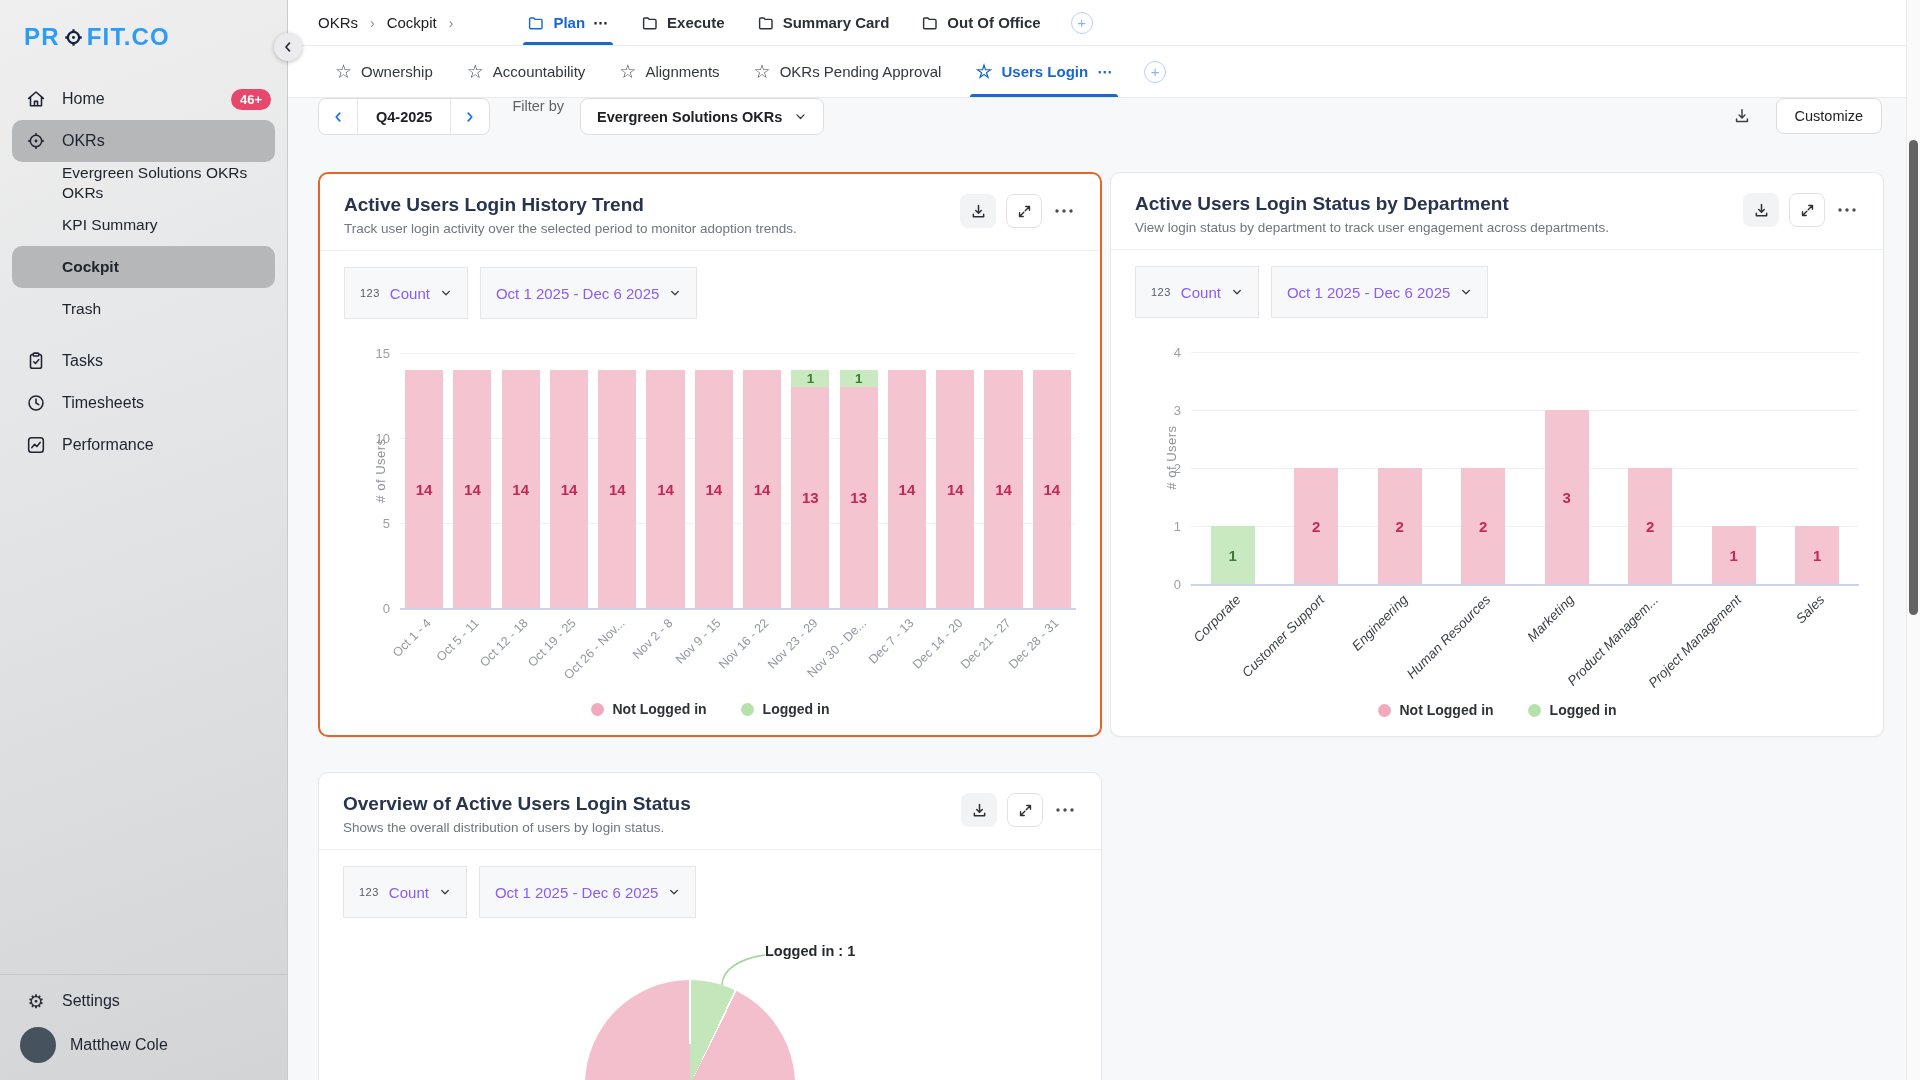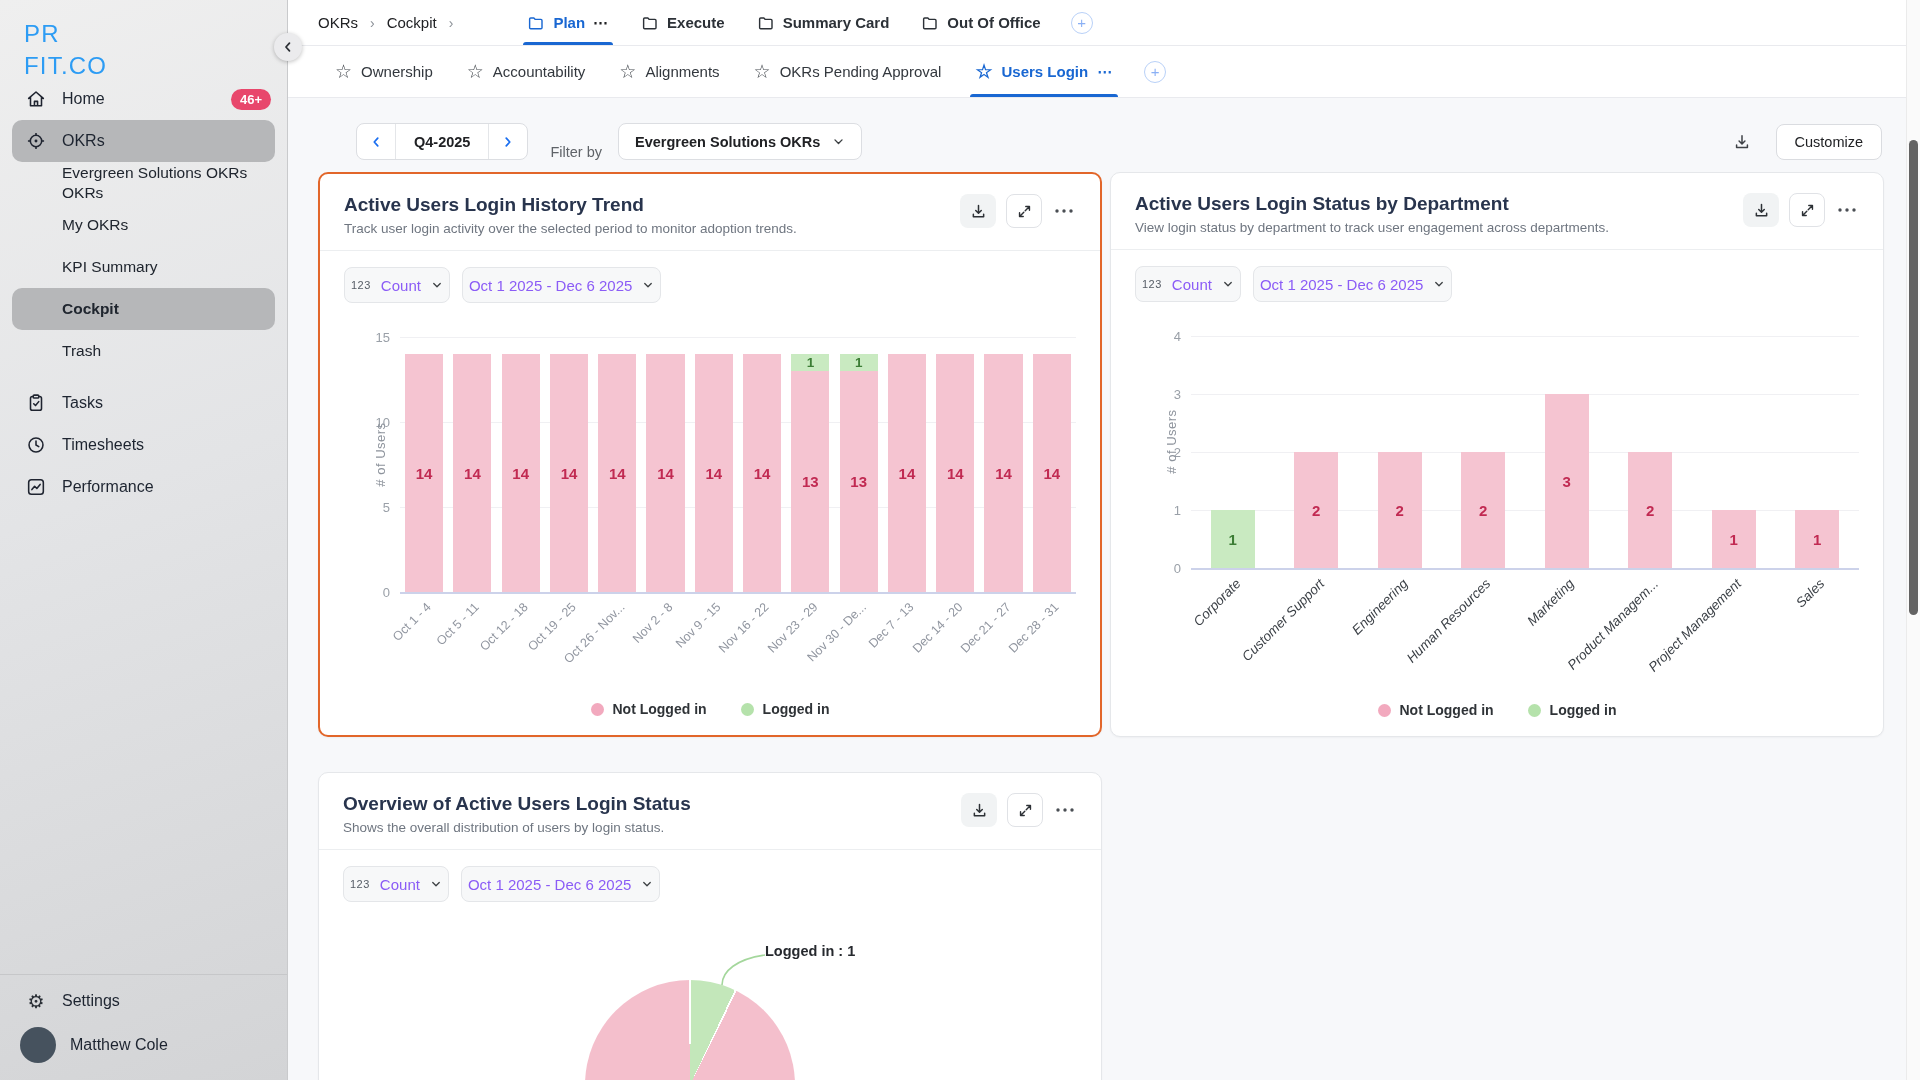--- a/index.html
+++ b/index.html
@@ -3,22 +3,22 @@
 <meta charset="utf-8">
 <style>
   * { margin:0; padding:0; box-sizing:border-box; }
   html,body { width:1920px; height:1080px; font-family:"Liberation Sans", sans-serif; }
   .app { position:relative; width:1920px; height:1080px; background:#f7f8fa; overflow:hidden; }
 
   
   .sidebar { position:absolute; left:0; top:0; width:288px; height:1080px;
     background:linear-gradient(160deg,#efefef 0%,#e3e4e6 45%,#d3d4d6 100%);
     border-right:1px solid #c9cacc; display:flex; flex-direction:column; z-index:5; }
-  .logo { display:flex; align-items:flex-start; gap:2px; padding:20px 0 0 24px; height:54px;
-    color:#2d9cf4; font-weight:400; font-size:24px; letter-spacing:1.2px;flex-direction:column; }
+  .logo { display:flex; align-items:center; gap:2px; padding:20px 0 0 24px; height:54px;
+    color:#2d9cf4; font-weight:700; font-size:24px; letter-spacing:1.2px; }
   .logo svg { margin:0 1px; }
   .collapse-btn { position:absolute; left:274px; top:33px; width:28px; height:28px; border-radius:50%;
     background:#ebebed; box-shadow:0 1px 4px rgba(0,0,0,.25); display:flex; align-items:center; justify-content:center; z-index:9; cursor:pointer; }
   .nav { padding-top:24px; flex:0 0 auto; }
   .nav-item { display:flex; align-items:center; gap:15px; height:42px; padding:0 16px 0 25px;
     font-size:16px; color:#1d2430; cursor:pointer; }
   .nav-item .nicon { width:22px; height:22px; display:flex; align-items:center; justify-content:center; }
   .nav-item.pill { margin:0 12px; padding:0 8px 0 13px; border-radius:10px; background:#b6b7b9; }
   .nav-item .badge { margin-left:auto; background:#e8476c; color:#fff; font-size:13px; font-weight:700;
     padding:3px 9px; border-radius:20px; }
@@ -51,21 +51,21 @@
   .plus-circle { width:22px; height:22px; border-radius:50%; border:1.5px solid #b9d1f8; color:#8ab0f5;
     display:flex; align-items:center; justify-content:center; font-size:15px; margin-left:14px; cursor:pointer; }
   .hrow2 { height:52px; background:#fff; border-bottom:1px solid #e9eaee; display:flex; align-items:center; padding-left:30px; }
   .vtab { position:relative; height:100%; display:flex; align-items:center; gap:9px; padding:0 17px; font-size:15px; font-weight:500; color:#33383e; cursor:pointer; }
   .vtab .star { font-size:19px; line-height:1; color:#43484e; }
   .vtab.active { color:#1967d2; font-weight:600; }
   .vtab.active .star { color:#1967d2; }
   .vtab.active .underline { position:absolute; left:12px; right:12px; bottom:0; height:3px; border-radius:3px 3px 0 0; background:#1967d2; }
 
   
-  .hrow3 { height:62px; display:flex; align-items:flex-end; padding:0 38px 0 30px;margin-left:38px; }
+  .hrow3 { height:62px; display:flex; align-items:flex-start; padding:0 38px 0 30px; }
   .pager { display:flex; align-items:stretch; height:37px; background:#fff; border:1px solid #dcdee2; border-radius:8px; overflow:hidden; }
   .pager-btn { width:38px; display:flex; align-items:center; justify-content:center; cursor:pointer; }
   .pager-label { display:flex; align-items:center; padding:0 18px; font-size:14.5px; font-weight:600; color:#202124;
     border-left:1px solid #e4e6e9; border-right:1px solid #e4e6e9; }
   .filter-by { margin-left:22px; font-size:14.5px; color:#5f6368; }
   .dropdown { margin-left:16px; display:flex; align-items:center; gap:12px; height:37px; padding:0 16px;
     background:#fff; border:1px solid #dcdee2; border-radius:8px; font-size:14.5px; font-weight:600; color:#202124; cursor:pointer; }
   .hrow3-right { margin-left:auto; display:flex; align-items:center; gap:24px; }
   .dl-plain { cursor:pointer; display:flex; }
   .customize-btn { height:36px; padding:0 18px; display:flex; align-items:center; background:#fff;
@@ -82,22 +82,22 @@
   .card-titles { flex:1; }
   .card-title { font-size:19px; font-weight:700; color:#28344d; }
   .card-sub { margin-top:5px; font-size:13.5px; color:#6f7680; }
   .card-actions { display:flex; align-items:center; gap:10px; }
   .icon-btn { width:36px; height:34px; border-radius:8px; display:flex; align-items:center; justify-content:center; cursor:pointer; }
   .icon-btn.gray { background:#f1f3f4; }
   .icon-btn.bordered { background:#fff; border:1px solid #e0e2e6; }
   .dots-btn { padding:0 2px; cursor:pointer; display:flex; }
   .card-divider { height:1px; background:#eceef0; margin:14px -24px 0 -24px; }
   .controls { display:flex; gap:12px; margin-top:16px; }
-  .ctrl-pill { display:flex; align-items:center; gap:10px; height:36px; padding:0 6px;
-    background:#f7f8f9; border:1px solid #e4e6e9; border-radius:8px; cursor:pointer; }
+  .ctrl-pill { display:flex; align-items:center; gap:10px; height:52px; padding:0 15px;
+    background:#f7f8f9; border:1px solid #e4e6e9; border-radius:0; cursor:pointer; }
   .ctrl-123 { font-size:11px; color:#565d66; letter-spacing:.5px; }
   .ctrl-text { font-size:15px; color:#8b5cf6; }
 
   
   .chart-wrap { position:relative; margin-top:34px; }
   .plot { position:relative; margin-left:56px; border-bottom:2px solid #ccd2ea; }
   .gridline { position:absolute; left:0; right:0; height:1px; background:#f0f0f3; }
   .ytick { position:absolute; right:calc(100% + 10px); transform:translateY(-50%); font-size:13px; color:#9aa0a8; }
   .ylabel { position:absolute; left:-52px; top:50%; transform:rotate(-90deg) translateX(28%); transform-origin:center;
     font-size:13px; color:#8d939c; letter-spacing:.5px; white-space:nowrap; }
@@ -155,23 +155,20 @@
               <path d="M12 3.2v3M12 17.8v3M3.2 12h3M17.8 12h3"></path>
               <circle cx="12" cy="12" r="1.6" fill="#1f2430" stroke="none"></circle>
             </svg>
           </span>
           <span>OKRs</span>
         </div>
         <div class="sub-item wrap">
           <span>Evergreen Solutions OKRs OKRs</span>
         </div>
         <div class="sub-item">
-          <span>My OKRs</span>
-        </div>
-        <div class="sub-item">
           <span>KPI Summary</span>
         </div>
         <div class="sub-item pill">
           <span>Cockpit</span>
         </div>
         <div class="sub-item">
           <span>Trash</span>
         </div>
         <div class="nav-gap"></div>
         <div class="nav-item">

